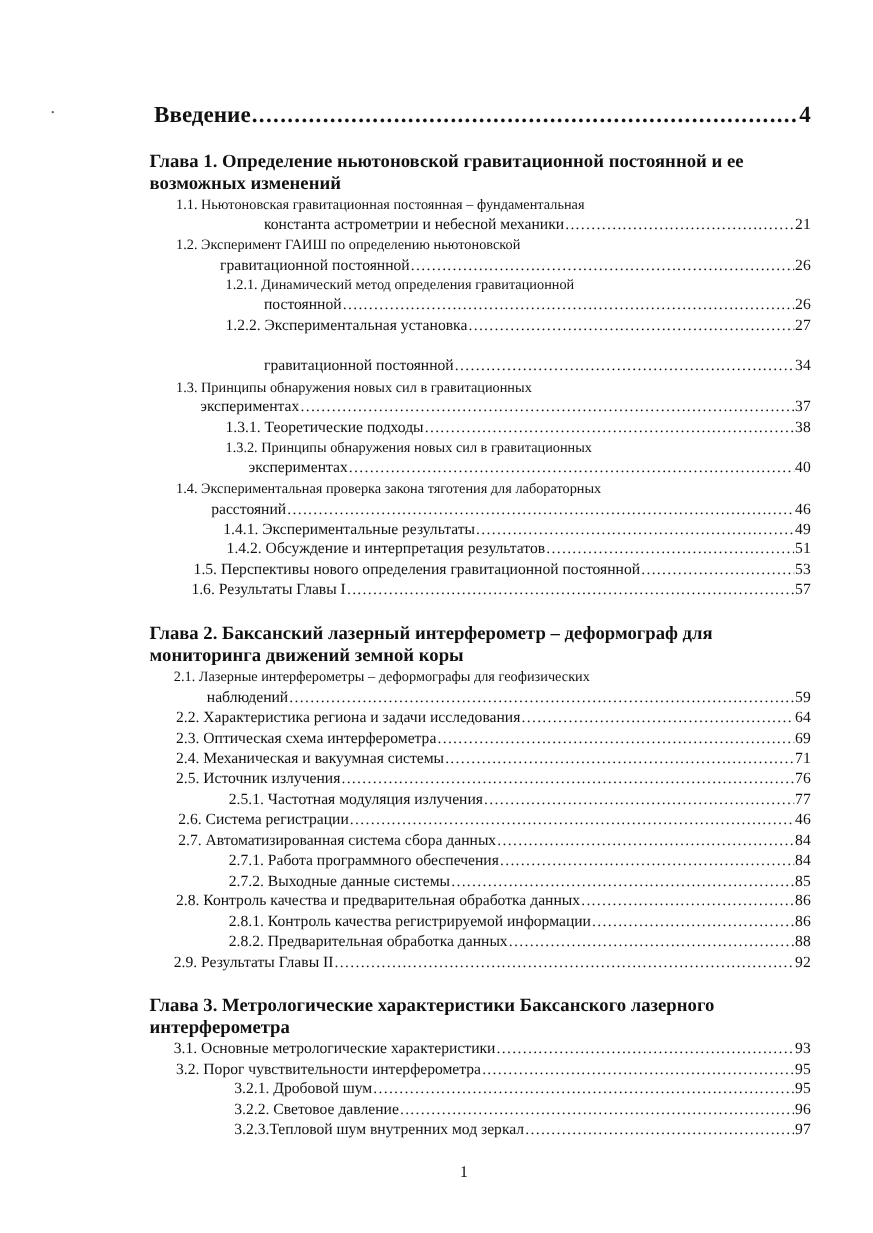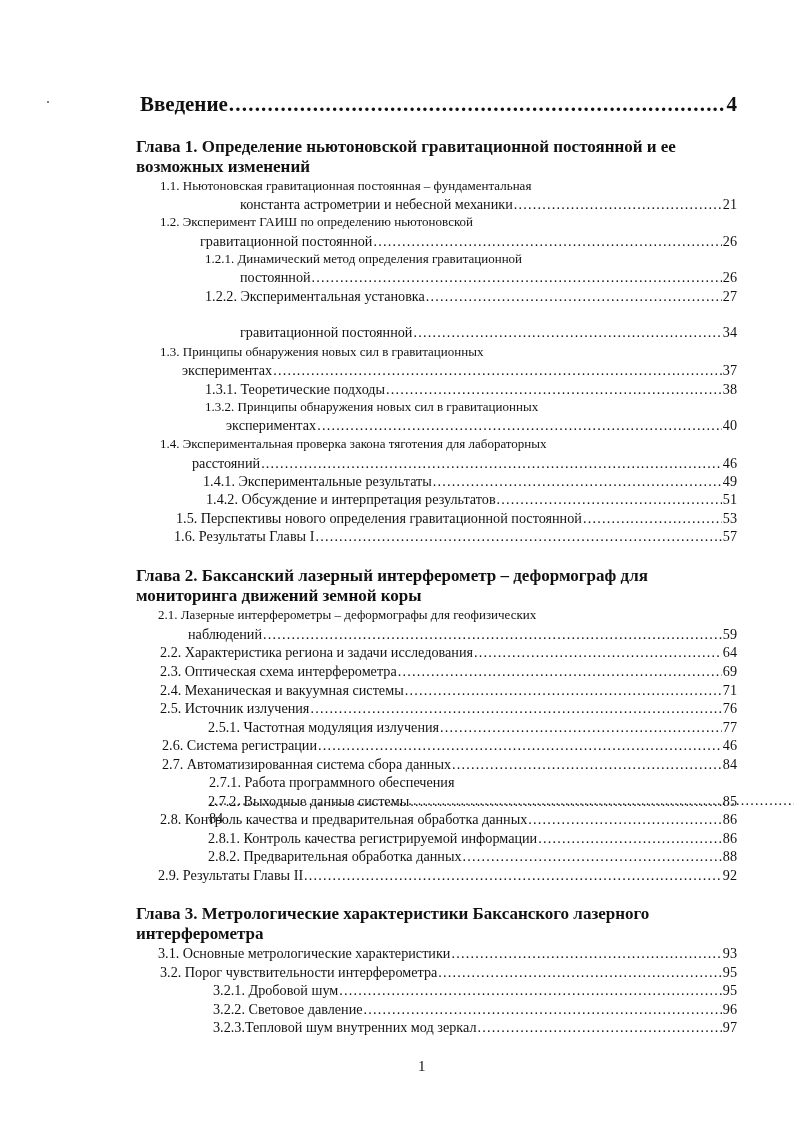--- a/index.html
+++ b/index.html
@@ -164,21 +164,21 @@
     <span class="dots"></span>
     <span class="pg">46</span>
   </div>
 
   <div class="line" style="left:162px;top:755px;width:575px;">
     <span class="txt">2.7. Автоматизированная система сбора данных</span>
     <span class="dots"></span>
     <span class="pg">84</span>
   </div>
 
-  <div class="line" style="left:208px;top:773px;width:529px;flex-direction:column;">
+  <div class="line" style="left:208px;top:773px;width:529px;">
     <span class="txt">2.7.1. Работа программного обеспечения</span>
     <span class="dots"></span>
     <span class="pg">84</span>
   </div>
 
   <div class="line" style="left:208px;top:792px;width:529px;">
     <span class="txt">2.7.2. Выходные данные системы</span>
     <span class="dots"></span>
     <span class="pg">85</span>
   </div>

